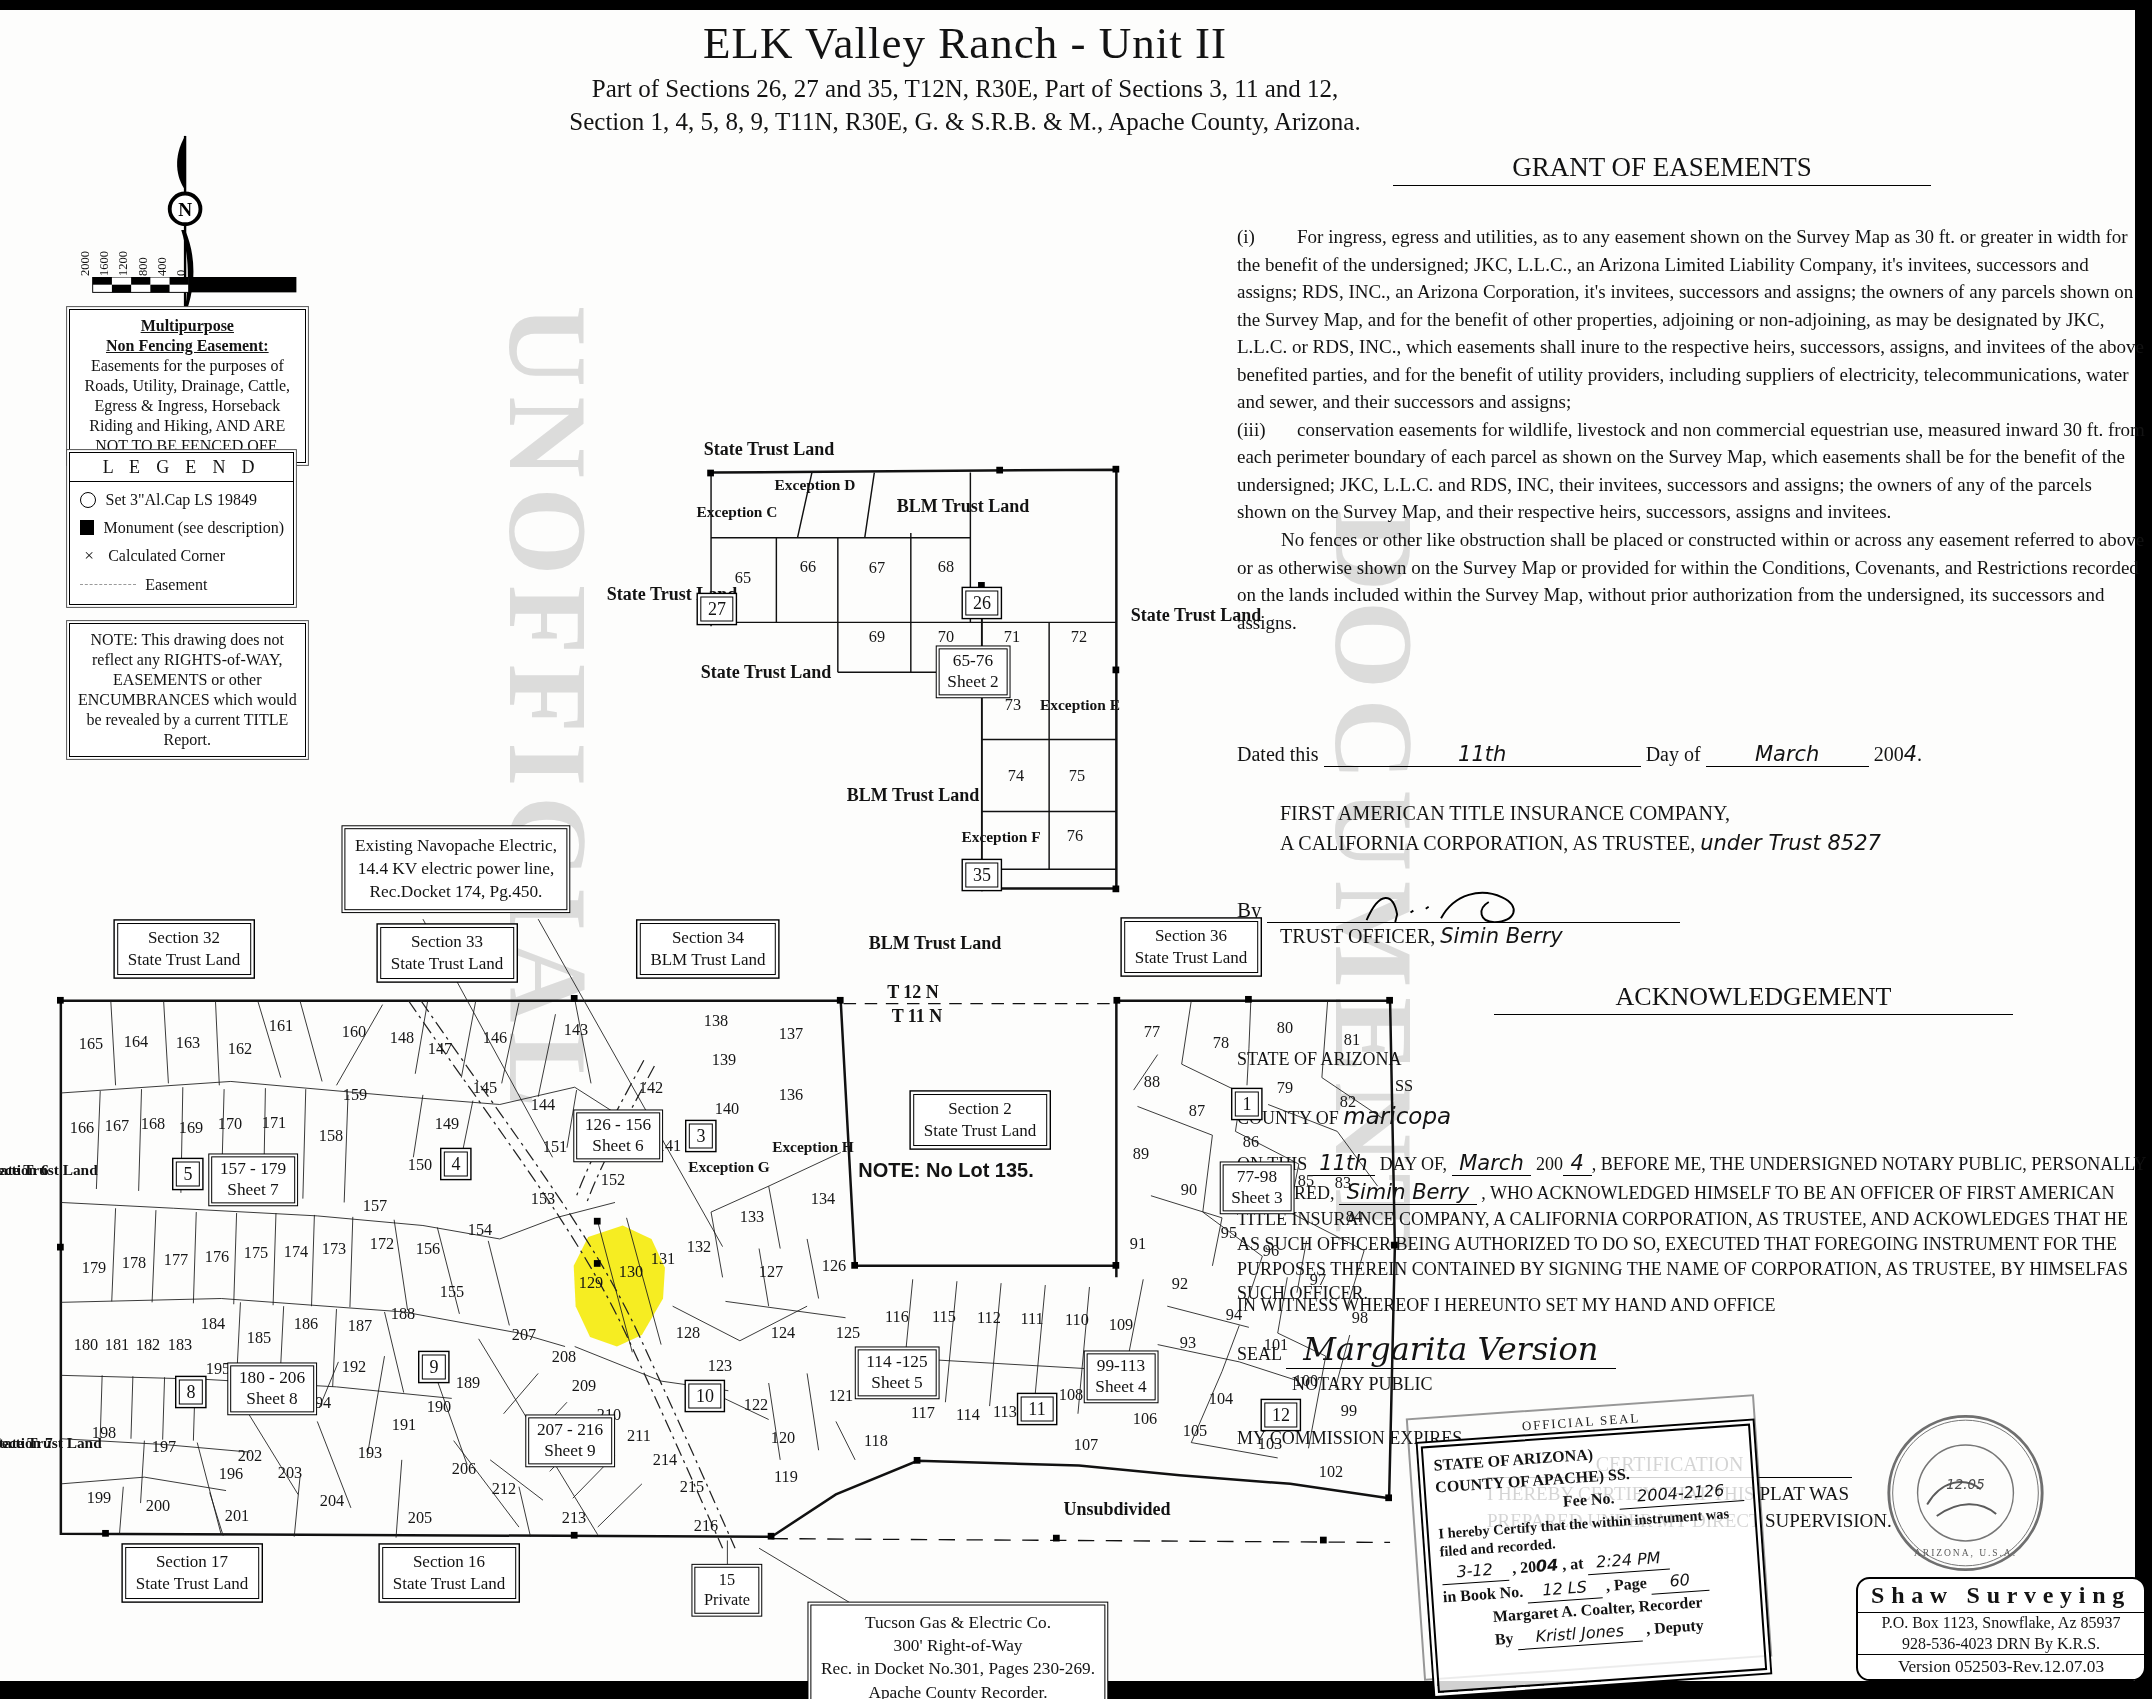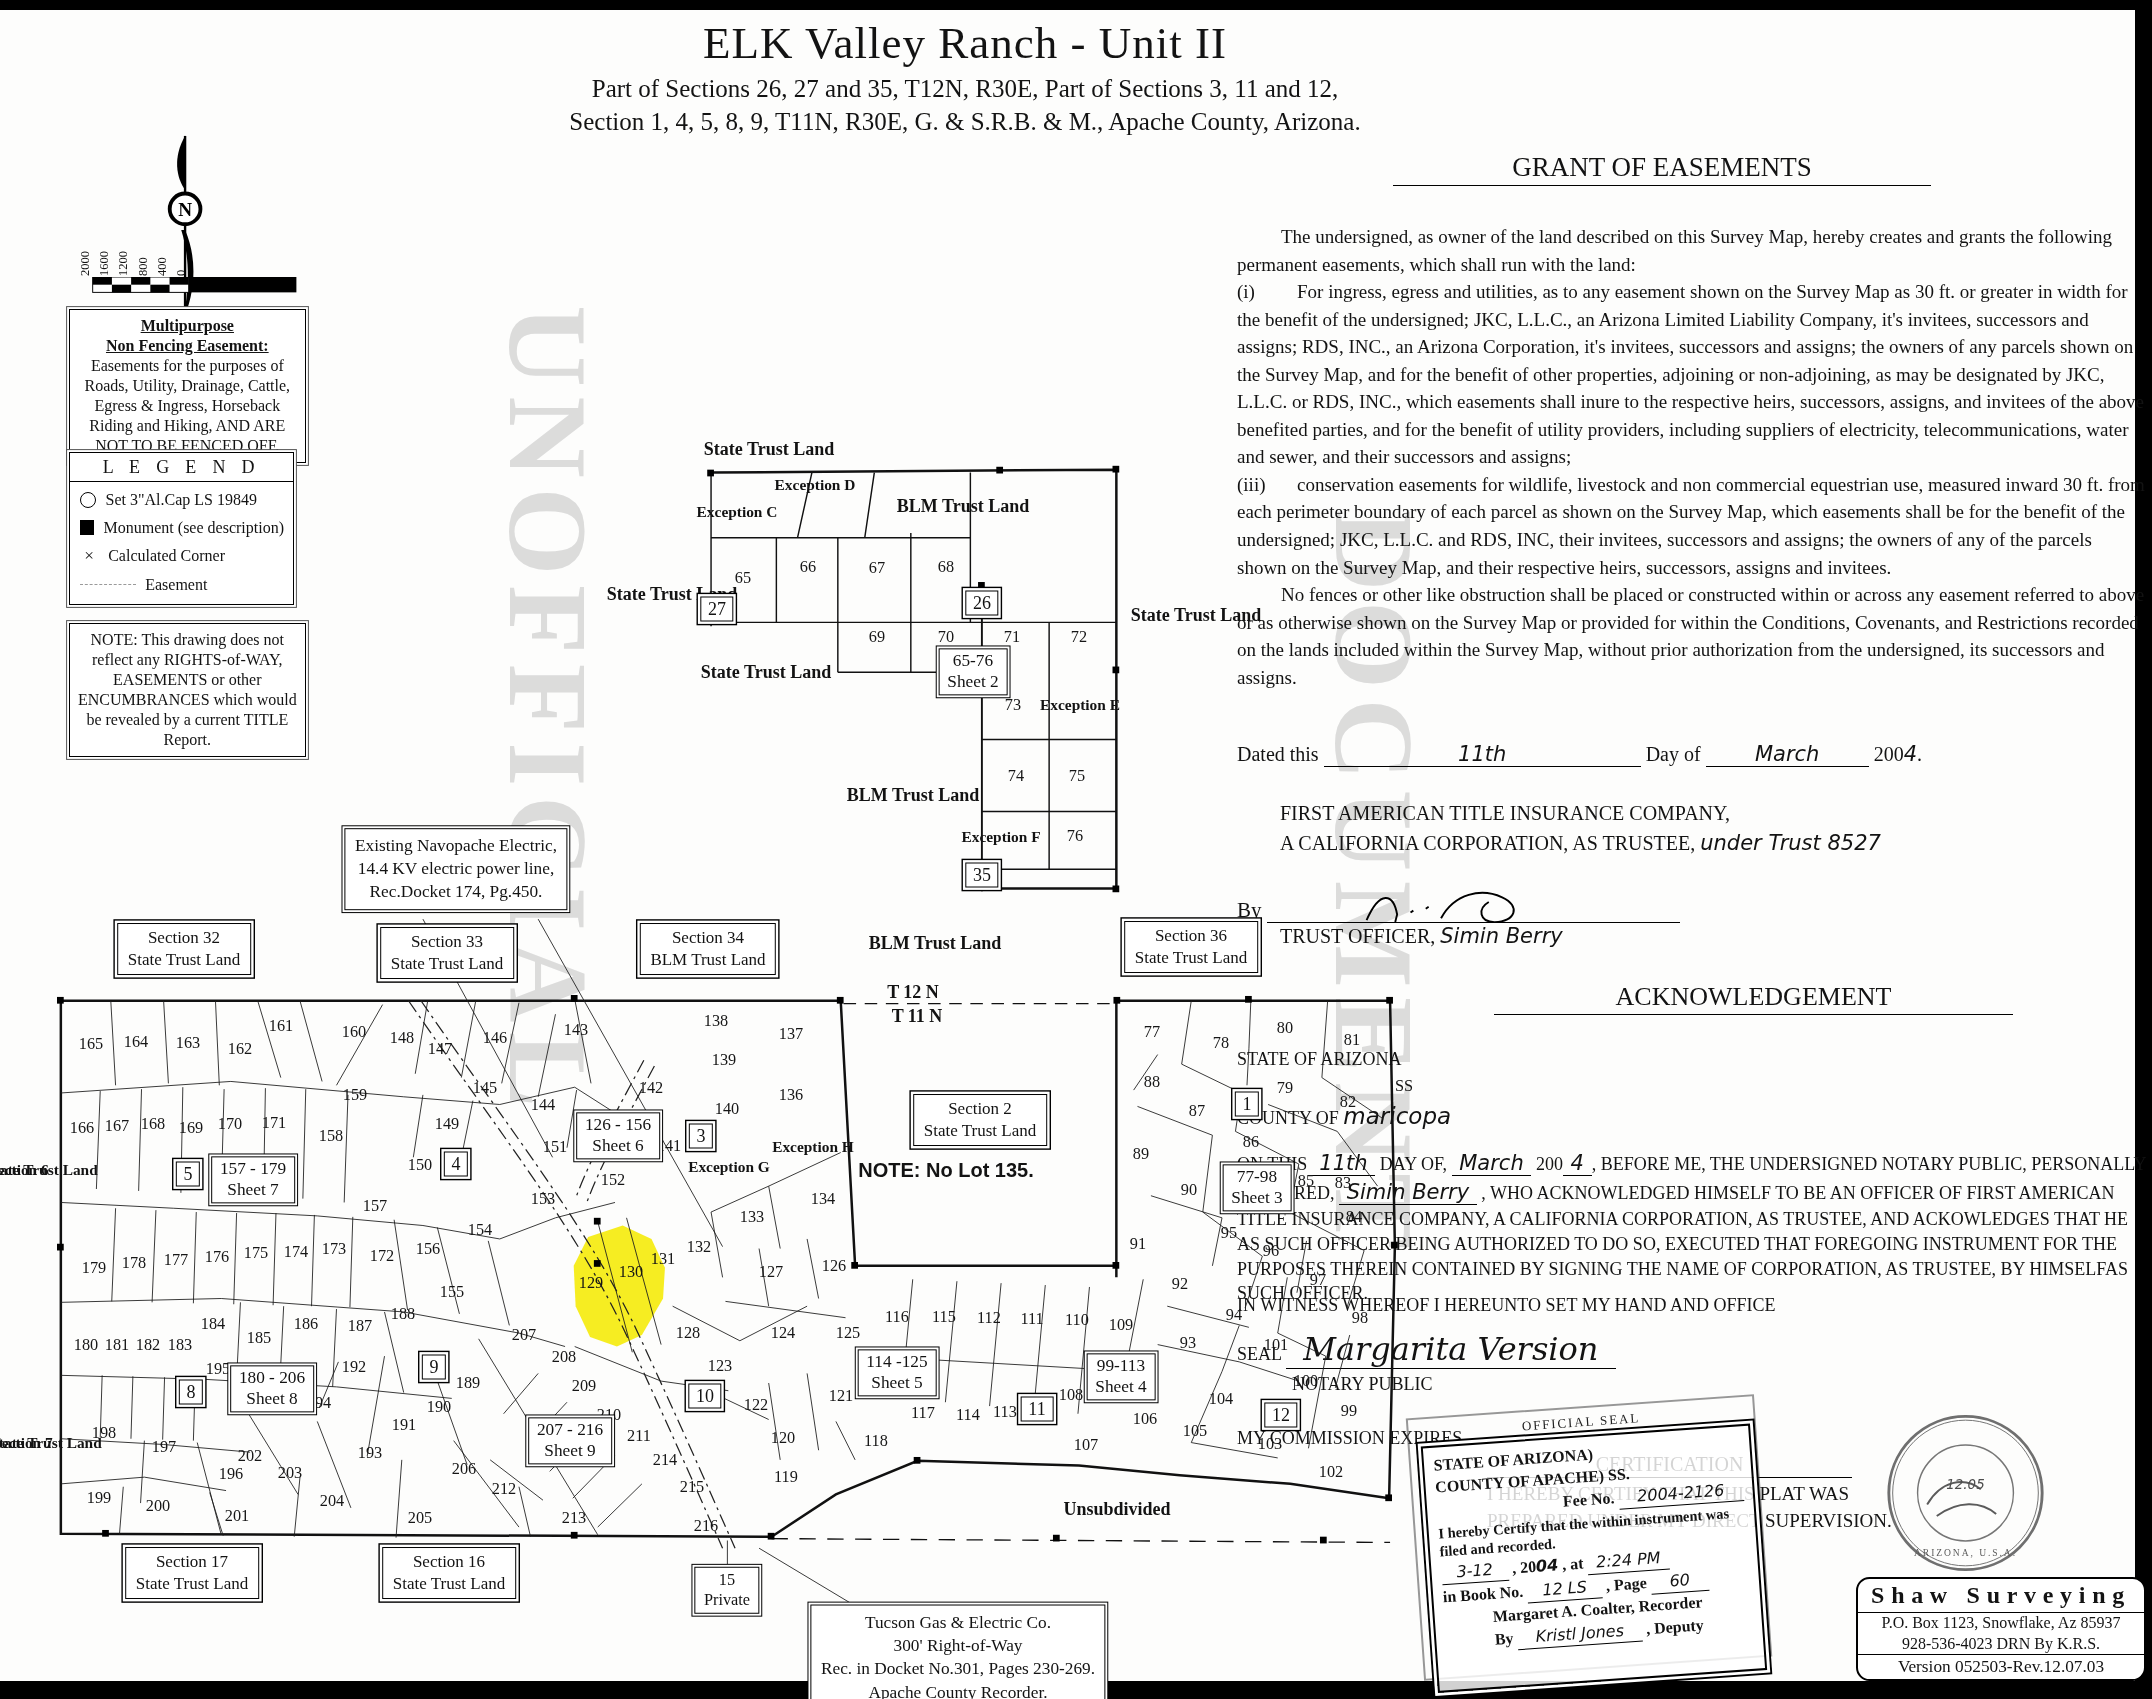--- a/index.html
+++ b/index.html
@@ -170,21 +170,20 @@
       <div class="litem">
         <div class="sym dash"></div>
         <div>Easement</div>
       </div>
     </div>
 </div>
 <div class="lbox" id="notebox">NOTE: This drawing does not reflect any RIGHTS-of-WAY, EASEMENTS or other ENCUMBRANCES which would be revealed by a current TITLE Report.</div>
 
 <div class="rcol" id="grant-head">GRANT OF EASEMENTS</div>
 <div class="rcol" id="grant-body">
-    <div class="gpara ind">The undersigned, as owner of the land described on this Survey Map, hereby creates and grants the following permanent easements, which shall run with the land:</div>
     <div class="gpara"><span class="gnum">(i)</span>For ingress, egress and utilities, as to any easement shown on the Survey Map as 30 ft. or greater in width for the benefit of the undersigned; JKC, L.L.C., an Arizona Limited Liability Company, it's invitees, successors and assigns; RDS, INC., an Arizona Corporation,  it's invitees, successors and assigns; the owners of any parcels shown on the Survey Map, and for the benefit of other properties, adjoining or non-adjoining, as may be designated by JKC, L.L.C. or RDS, INC., which easements shall inure to the respective heirs, successors, assigns, and invitees of the above benefited parties, and for the benefit of utility providers, including suppliers of electricity, telecommunications, water and sewer, and their successors and assigns;</div>
     <div class="gpara"><span class="gnum">(iii)</span>conservation easements for wildlife, livestock and non commercial equestrian use, measured inward 30 ft. from each perimeter boundary of each parcel as shown on the Survey Map, which easements shall be for the benefit of the undersigned; JKC, L.L.C. and RDS, INC, their invitees, successors and assigns; the owners of any of the parcels shown on the Survey Map, and their respective heirs, successors, assigns and invitees.</div>
     <div class="gpara ind">No fences or other like obstruction shall be placed or constructed within or across any easement referred to above or as otherwise shown on the Survey Map or provided for within the Conditions, Covenants, and Restrictions recorded on the lands included within the Survey Map, without prior authorization from the undersigned, its successors and assigns.</div>
   </div>
 <div class="rcol" id="dated">
   <span>Dated this</span>
   <span class="blank" style="width:317px;"><span class="hand big">11th</span></span>
   <span>Day of</span>
   <span class="blank" style="width:163px;"><span class="hand big">March</span></span>
   <span>200</span><span class="hand big">4</span><span>.</span>
@@ -438,21 +437,21 @@
     <div class="mp" style="left: 783px; top: 1438px;">120</div>
     <div class="mp" style="left: 876px; top: 1441px;">118</div>
     <div class="mp" style="left: 786px; top: 1477px;">119</div>
     <div class="mp" style="left: 94px; top: 1268px;">179</div>
     <div class="mp" style="left: 134px; top: 1263px;">178</div>
     <div class="mp" style="left: 176px; top: 1260px;">177</div>
     <div class="mp" style="left: 217px; top: 1257px;">176</div>
     <div class="mp" style="left: 256px; top: 1253px;">175</div>
     <div class="mp" style="left: 296px; top: 1252px;">174</div>
     <div class="mp" style="left: 334px; top: 1249px;">173</div>
-    <div class="mp" style="left: 382px; top: 1244px; margin-top: 12px;">172</div>
+    <div class="mp" style="left: 382px; top: 1244px;">172</div>
     <div class="mp" style="left: 213px; top: 1324px;">184</div>
     <div class="mp" style="left: 259px; top: 1338px;">185</div>
     <div class="mp" style="left: 306px; top: 1324px;">186</div>
     <div class="mp" style="left: 360px; top: 1326px;">187</div>
     <div class="mp" style="left: 403px; top: 1314px;">188</div>
     <div class="mp" style="left: 524px; top: 1335px;">207</div>
     <div class="mp" style="left: 564px; top: 1357px;">208</div>
     <div class="mp" style="left: 584px; top: 1386px;">209</div>
     <div class="mp" style="left: 609px; top: 1415px;">210</div>
     <div class="mp" style="left: 639px; top: 1436px;">211</div>

